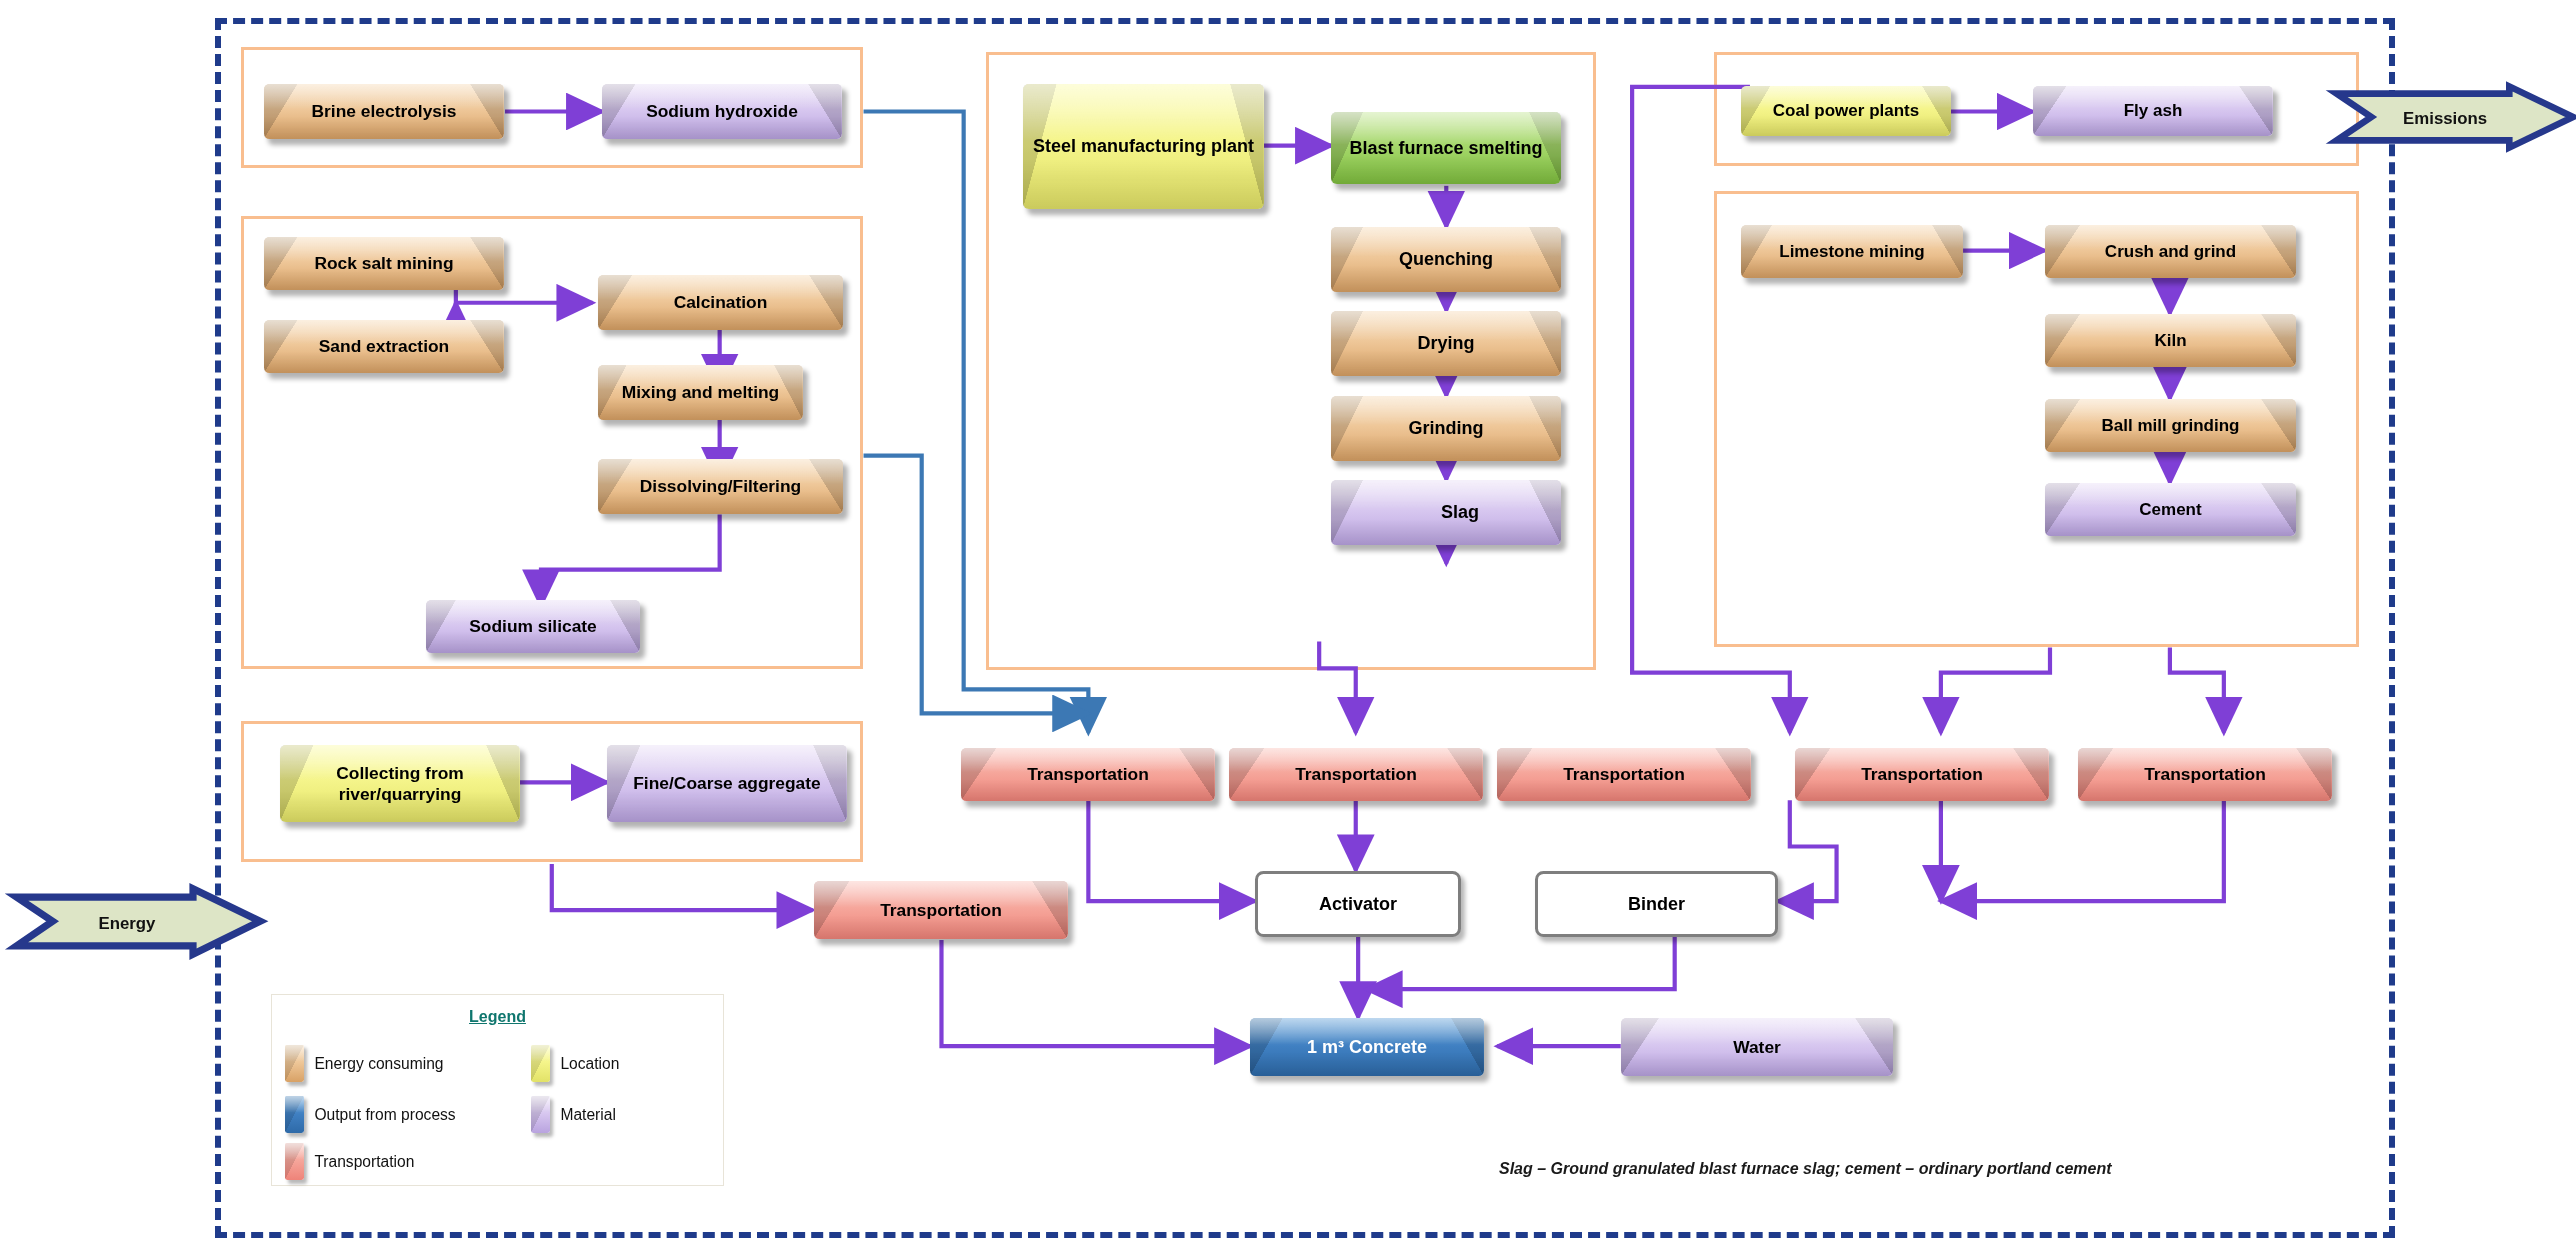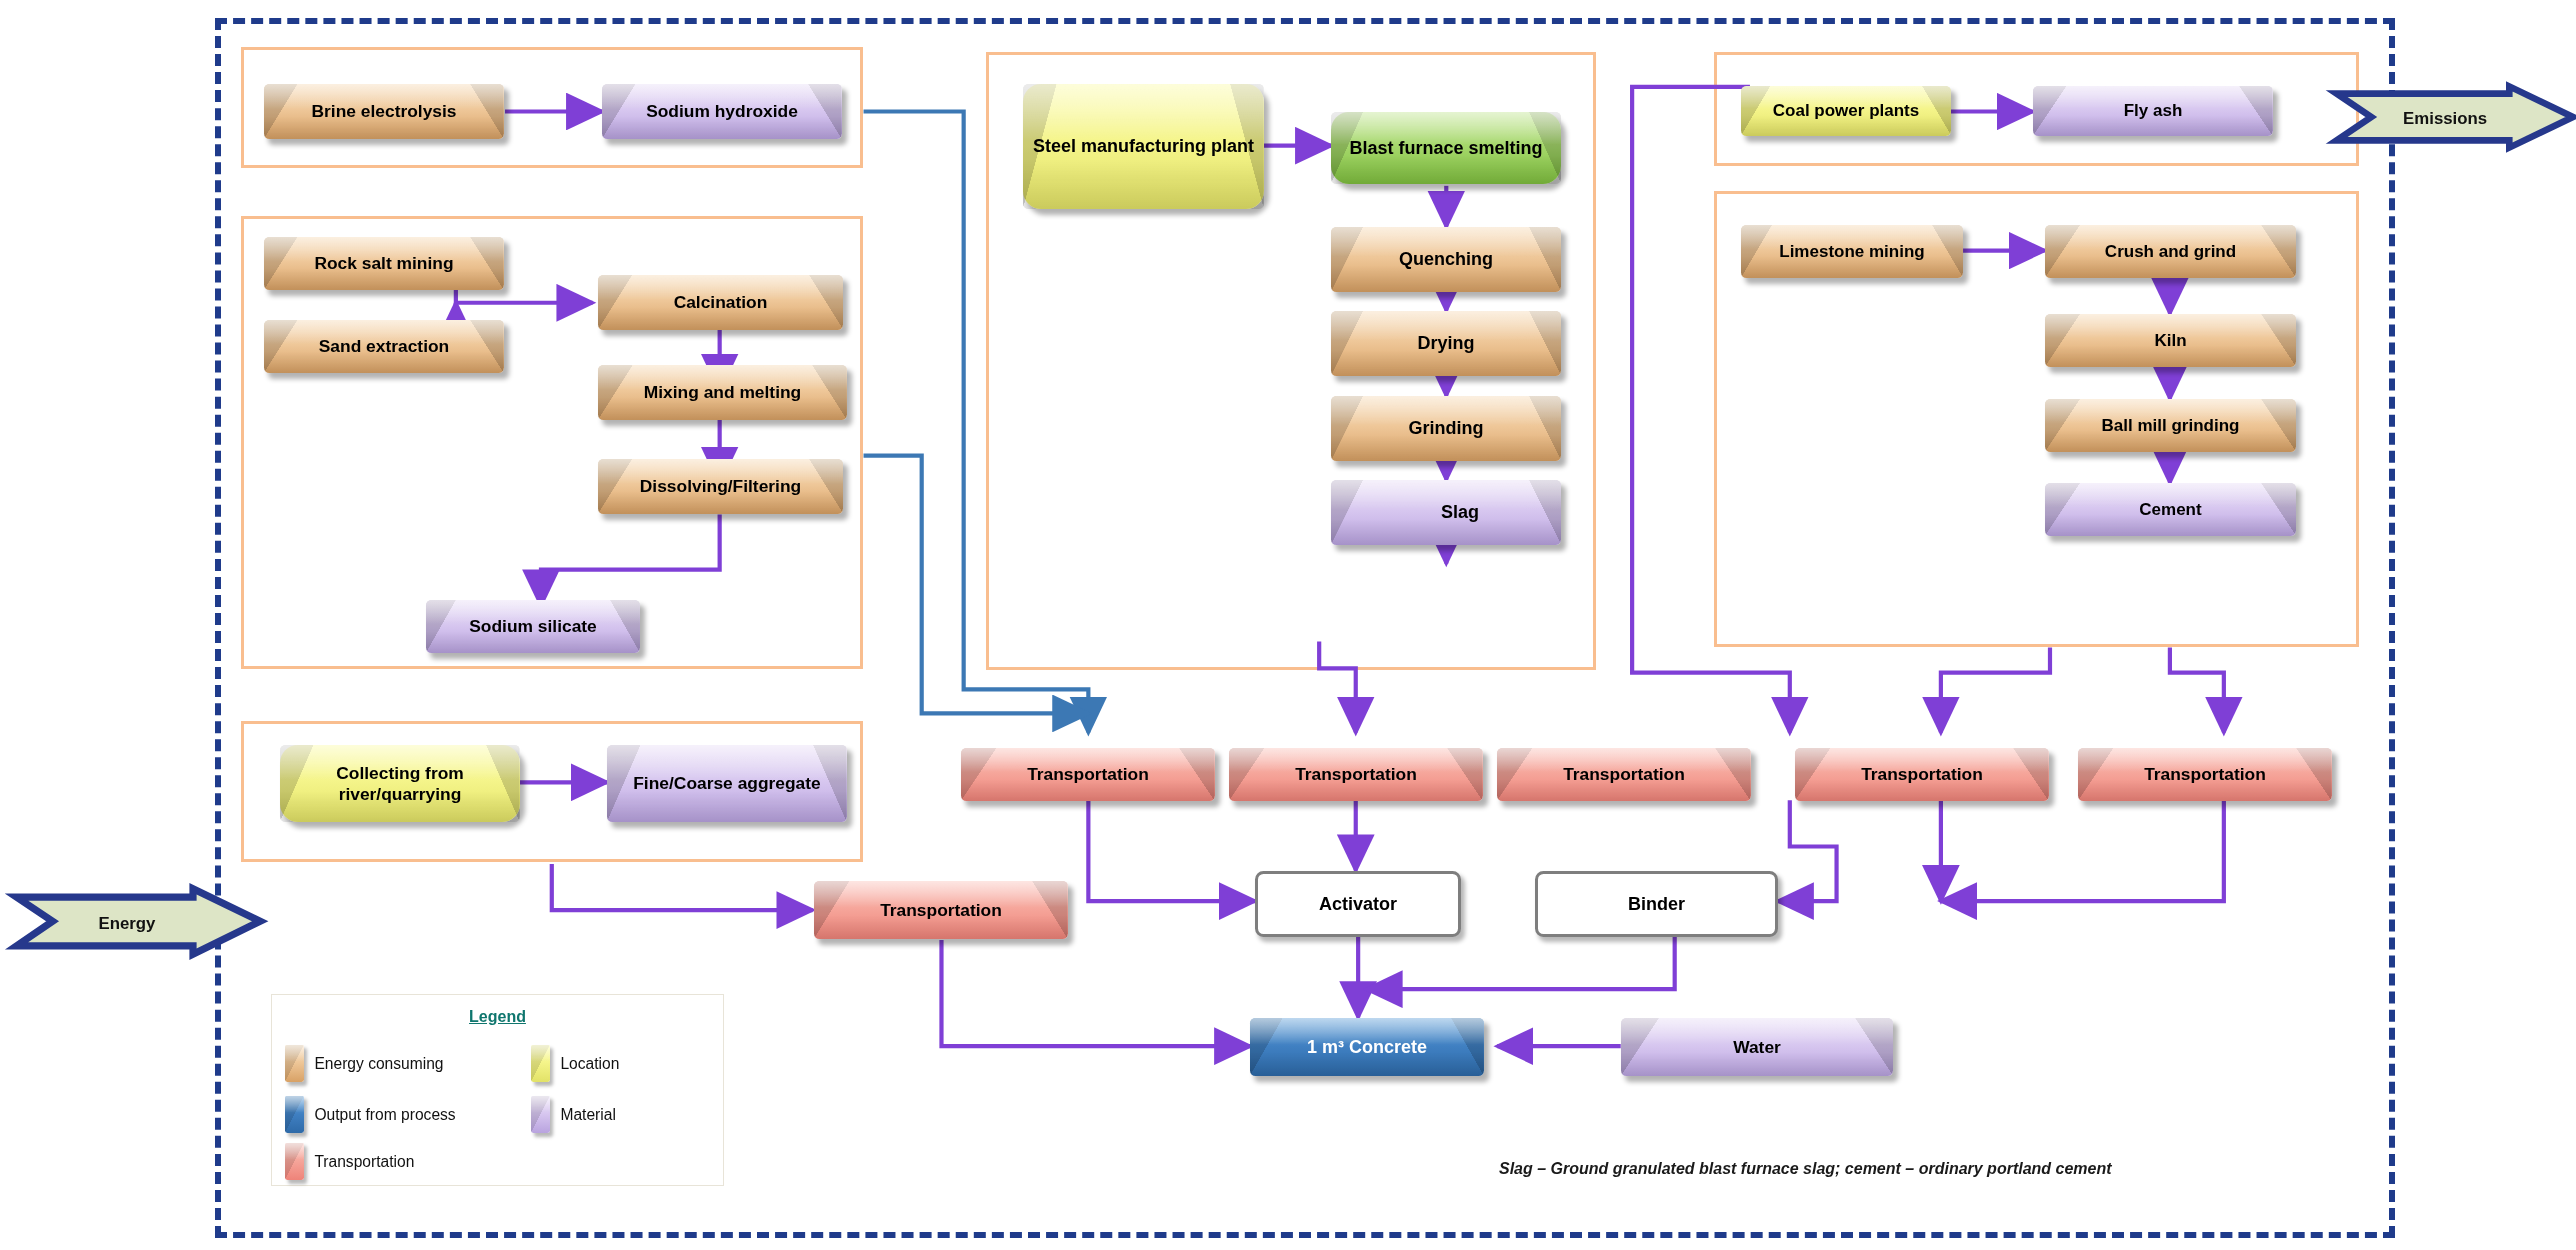--- a/index.html
+++ b/index.html
@@ -36,21 +36,21 @@
   .c-energy   {background:linear-gradient(to bottom,#F7DDBC 0%,#EFC89A 45%,#D8A165 100%);}
   .c-material {background:linear-gradient(to bottom,#EAE0F7 0%,#D8C8F0 45%,#B9A3DF 100%);}
   .c-location {background:linear-gradient(to bottom,#FBFBAE 0%,#F5F58B 45%,#E2E267 100%);}
   .c-transport{background:linear-gradient(to bottom,#FBC7C0 0%,#F6A79C 45%,#EE8379 100%);}
   .c-green    {background:linear-gradient(to bottom,#C6E79A 0%,#A6D86C 45%,#7FBE3F 100%);}
   .c-output   {background:linear-gradient(to bottom,#6FA8DC 0%,#3F7FC1 50%,#2E6AA8 100%);color:#fff;}
   .c-plain    {background:#fff;border:3px solid #7E7E7E;border-radius:8.4px;
                box-shadow:3.6px 4.2px 4.2px rgba(0,0,0,.28);font-weight:bold;}
   .c-plain span{color:#000;}
 
-  .rounded-lg{border-radius:18px;}
+  .rounded-lg{border-radius:6px;}
 
   
   .banner{position:absolute;}
   .banner svg{display:block;overflow:visible;}
   .banner .btxt{font-weight:bold;fill:#111;}
 
   
   #legend{position:absolute;background:#fff;border:1.8px solid #E8E4D8;box-sizing:border-box;}
   #legend .lg-title{position:absolute;font-size:16px;font-weight:bold;color:#0f766e;
                     text-decoration:underline;}
@@ -164,21 +164,21 @@
 
   <div class="node bevel c-energy" style="left:264px;top:237px;width:240px;height:53px;font-size:17.4px;">
     <span>Rock salt mining</span>
   </div>
   <div class="node bevel c-energy" style="left:264px;top:320px;width:240px;height:53px;font-size:17.4px;">
     <span>Sand extraction</span>
   </div>
   <div class="node bevel c-energy" style="left:598px;top:275px;width:245px;height:55px;font-size:17.4px;">
     <span>Calcination</span>
   </div>
-  <div class="node bevel c-energy" style="left:598px;top:365px;width:249px;height:55px;font-size:17.4px;">
+  <div class="node bevel c-energy" style="left:598px;top:365px;width:205px;height:55px;font-size:17.4px;">
     <span>Mixing and melting</span>
   </div>
   <div class="node bevel c-energy" style="left:598px;top:459px;width:245px;height:55px;font-size:17.4px;">
     <span>Dissolving/Filtering</span>
   </div>
   <div class="node bevel c-material" style="left:426px;top:600px;width:214px;height:53px;font-size:17.4px;">
     <span>Sodium silicate</span>
   </div>
 
   <div class="node bevel c-location rounded-lg" style="left:280px;top:745px;width:240px;height:77px;font-size:17.4px;align-items:center;">

